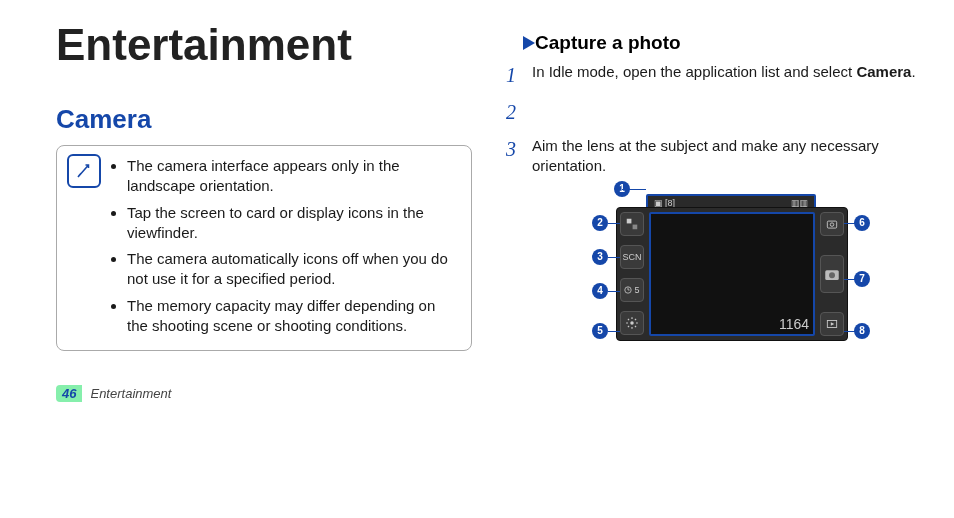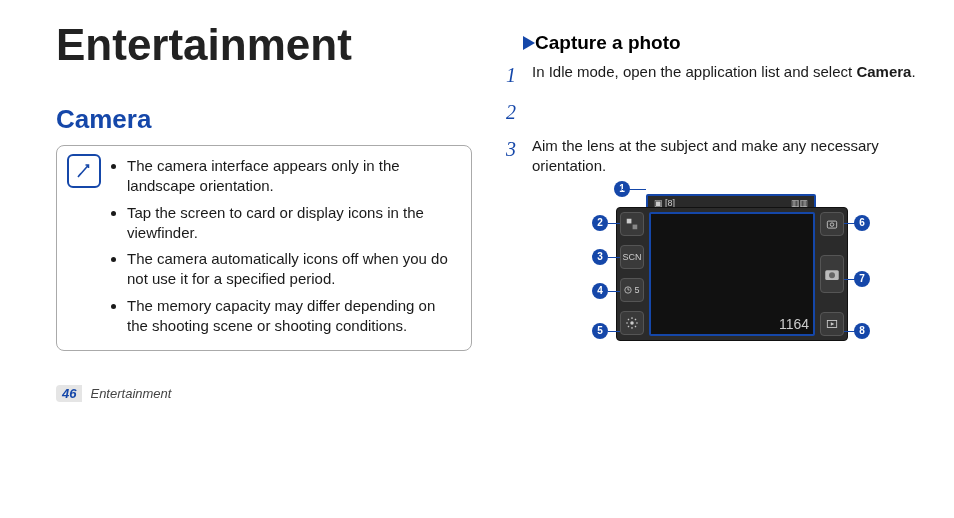--- a/index.html
+++ b/index.html
@@ -106,21 +106,21 @@
   
   .footer {
     position: absolute;
     left: 56px;
     bottom: 18px;
     display: flex;
     align-items: center;
     font-size: 13px;
   }
   .footer .pn {
-    background: #e5e5e5;
+    background: #86efac;
     border-radius: 4px 0 0 4px;
     padding: 1px 6px;
     font-style: italic;
     color: #1547a9;
     font-weight: 600;
     text-align: center;
   }
   .footer .ft {
     padding-left: 8px;
     font-style: italic;

